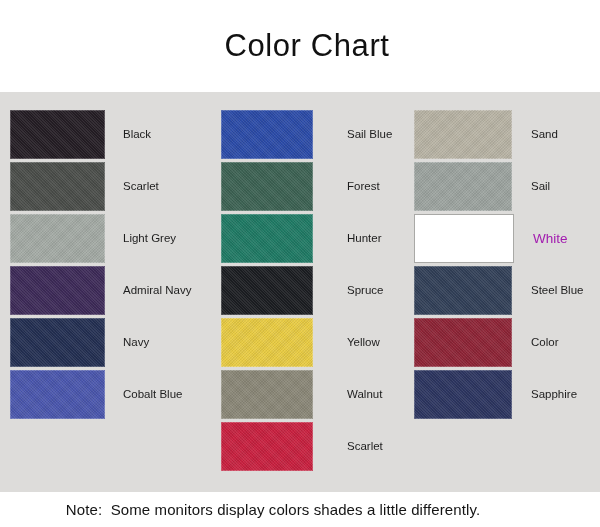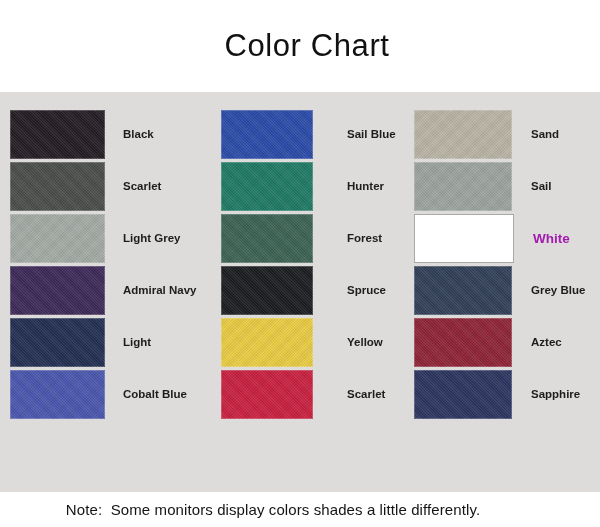--- a/index.html
+++ b/index.html
@@ -103,21 +103,21 @@
   .swatch.is-white {
     box-shadow: none;
     border: 1px solid #a9a9a6;
     height: 47px;
   }
   .swatch.is-white::after { background-image: none; }
 
   .swatch-label {
     font-family: "Liberation Sans", sans-serif;
     font-size: 11.5px;
-    font-weight: bold;
+    font-weight: normal;
     color: #1d1d1d;
     white-space: nowrap;
     line-height: 1;
   }
   .col-0 .swatch-label { margin-left: 18px; }
   .col-1 .swatch-label { margin-left: 34px; }
   .col-2 .swatch-label { margin-left: 19px; }
 
   .swatch-label.emphasis {
     font-size: 13.5px;
@@ -168,73 +168,77 @@
           <div class="swatch-row">
             <div class="swatch" style="background-color: rgb(163, 170, 164);"></div>
             <div class="swatch-label">Light Grey</div>
           </div>
           <div class="swatch-row">
             <div class="swatch" style="background-color: rgb(61, 42, 88);"></div>
             <div class="swatch-label">Admiral Navy</div>
           </div>
           <div class="swatch-row">
             <div class="swatch" style="background-color: rgb(35, 47, 82);"></div>
-            <div class="swatch-label">Light</div>
+            <div class="swatch-label">Navy</div>
           </div>
           <div class="swatch-row">
             <div class="swatch" style="background-color: rgb(74, 86, 173);"></div>
             <div class="swatch-label">Cobalt Blue</div>
           </div>
         </div>
         <div class="column col-1">
           <div class="swatch-row">
             <div class="swatch" style="background-color: rgb(43, 75, 168);"></div>
             <div class="swatch-label">Sail Blue</div>
           </div>
           <div class="swatch-row">
+            <div class="swatch" style="background-color: rgb(60, 98, 83);"></div>
+            <div class="swatch-label">Forest</div>
+          </div>
+          <div class="swatch-row">
             <div class="swatch" style="background-color: rgb(31, 122, 100);"></div>
             <div class="swatch-label">Hunter</div>
           </div>
           <div class="swatch-row">
-            <div class="swatch" style="background-color: rgb(60, 98, 83);"></div>
-            <div class="swatch-label">Forest</div>
-          </div>
-          <div class="swatch-row">
             <div class="swatch" style="background-color: rgb(27, 29, 33);"></div>
             <div class="swatch-label">Spruce</div>
           </div>
           <div class="swatch-row">
             <div class="swatch" style="background-color: rgb(232, 203, 66);"></div>
             <div class="swatch-label">Yellow</div>
           </div>
           <div class="swatch-row">
+            <div class="swatch" style="background-color: rgb(138, 135, 119);"></div>
+            <div class="swatch-label">Walnut</div>
+          </div>
+          <div class="swatch-row">
             <div class="swatch" style="background-color: rgb(200, 32, 63);"></div>
             <div class="swatch-label">Scarlet</div>
           </div>
         </div>
         <div class="column col-2">
           <div class="swatch-row">
             <div class="swatch" style="background-color: rgb(184, 179, 164);"></div>
             <div class="swatch-label">Sand</div>
           </div>
           <div class="swatch-row">
             <div class="swatch" style="background-color: rgb(156, 163, 159);"></div>
             <div class="swatch-label">Sail</div>
           </div>
           <div class="swatch-row">
             <div class="swatch is-white" style="background-color: rgb(255, 255, 255);"></div>
             <div class="swatch-label emphasis">White</div>
           </div>
           <div class="swatch-row">
             <div class="swatch" style="background-color: rgb(49, 63, 87);"></div>
-            <div class="swatch-label">Grey Blue</div>
+            <div class="swatch-label">Steel Blue</div>
           </div>
           <div class="swatch-row">
             <div class="swatch" style="background-color: rgb(142, 36, 54);"></div>
-            <div class="swatch-label">Aztec</div>
+            <div class="swatch-label">Color</div>
           </div>
           <div class="swatch-row">
             <div class="swatch" style="background-color: rgb(44, 53, 96);"></div>
             <div class="swatch-label">Sapphire</div>
           </div>
         </div>
       </div>
   </div>
 
   <div class="footer">

